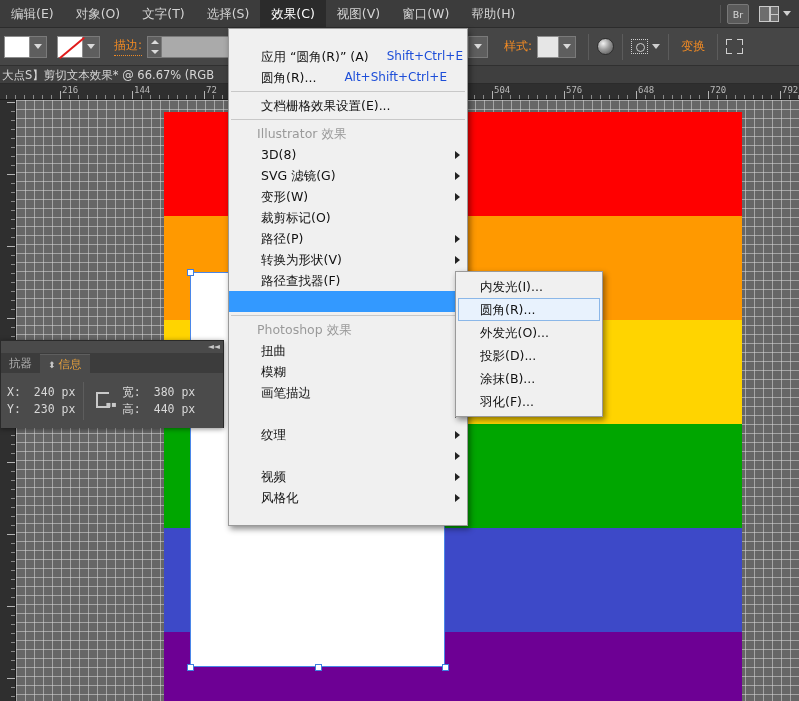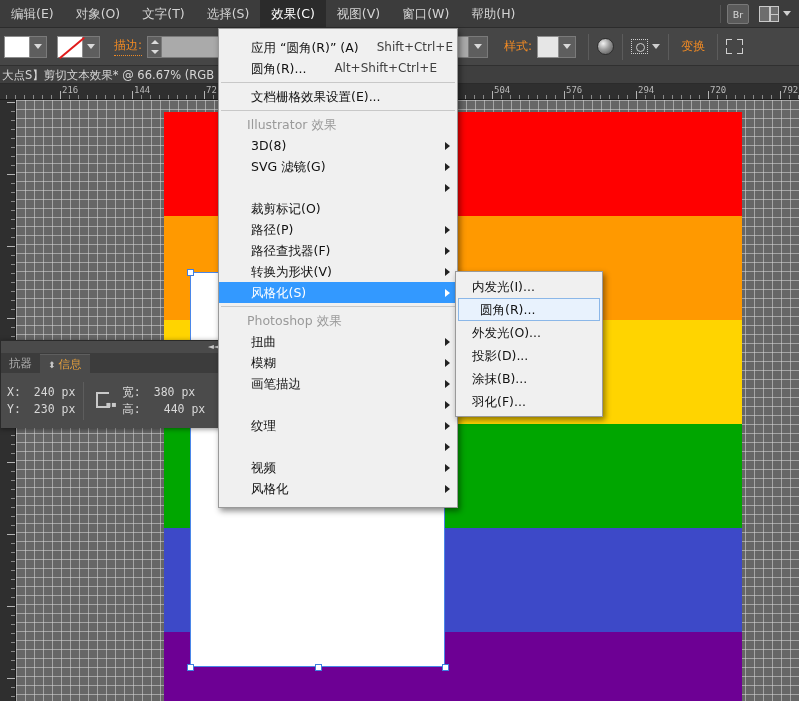--- a/index.html
+++ b/index.html
@@ -185,50 +185,50 @@
             font-family:"DejaVu Sans Mono","Liberation Mono",monospace; white-space:nowrap;}
   .ip-div { width:1px; height:38px; background:#5d5d5d; margin:0 8px; }
   .ip-anchor { width:22px; height:22px; position:relative; margin:0 6px 0 2px; }
   .ip-anchor .v { position:absolute; left:2px; top:2px; width:1.5px; height:16px; background:#c9c9c9;}
   .ip-anchor .h { position:absolute; left:2px; bottom:4px; width:14px; height:1.5px; background:#c9c9c9;}
   .ip-anchor .a { position:absolute; left:2px; top:2px; width:13px; height:2px; background:#c9c9c9;}
   .ip-anchor .dots { position:absolute; right:0; bottom:3px; color:#c9c9c9; font-size:8px;}
 
   
   .dropdown {
-    position:absolute; left:218px; top:28px; width:240px;
+    position:absolute; left:228px; top:28px; width:240px;
     background:#f0f0f0; border:1px solid #9a9a9a;
     box-shadow:2px 3px 6px rgba(0,0,0,.45);
-    padding:8px 0; z-index:50;
+    padding:17px 0; z-index:50;
   }
   .mrow {
     position:relative; height:21px; line-height:21px; font-size:12.5px;
     color:#111111; padding-left:32px; padding-right:20px; white-space:nowrap;
     display:flex; align-items:center;
   }
   .mrow.hdr { color:#9a9a9a; padding-left:28px; }
   .mrow.sel { background:#3399ff; color:#ffffff; }
   .mrow .label { flex:1; }
-  .mrow .accel { color:#404040; font-size:12px; margin-left:18px; }
+  .mrow .accel { color:#1d4ed8; font-size:12px; margin-left:18px; }
   .mrow .arrow {
     position:absolute; right:7px; top:50%; margin-top:-4px;
     width:0;height:0;border-top:4px solid transparent;border-bottom:4px solid transparent;
     border-left:5px solid #222222;
   }
   .mrow.sel .arrow { border-left-color:#ffffff; }
   .msep { height:1px; background:#c8c8c8; margin:3px 2px; }
 
   
   .submenu {
     position:absolute; left:455px; top:271px; width:148px;
     background:#f0f0f0; border:1px solid #9a9a9a;
     box-shadow:2px 3px 6px rgba(0,0,0,.45);
     padding:3px 0; z-index:60;
   }
-  .submenu .mrow { padding-left:16px; height:23px; line-height:23px; }
+  .submenu .mrow { padding-left:24px; height:23px; line-height:23px; }
   .submenu .mrow.hl {
     background:#e8f2fd; border:1px solid #8bb7e8; height:23px; line-height:21px;
     margin:0 2px; padding-left:21px;
   }
 </style>
 </head>
 <body>
 
 <div id="app">
 
@@ -407,21 +407,21 @@
       <div class="rh-tick min" style="left: 15px;"></div>
       <div class="rh-tick min" style="left: 6px;"></div>
       <div class="rh-lbl" style="left: 62px;">216</div>
       <div class="rh-lbl" style="left: 134px;">144</div>
       <div class="rh-lbl" style="left: 206px;">72</div>
       <div class="rh-lbl" style="left: 278px;">0</div>
       <div class="rh-lbl" style="left: 350px;">72</div>
       <div class="rh-lbl" style="left: 422px;">432</div>
       <div class="rh-lbl" style="left: 494px;">504</div>
       <div class="rh-lbl" style="left: 566px;">576</div>
-      <div class="rh-lbl" style="left: 638px;">294</div>
+      <div class="rh-lbl" style="left: 638px;">648</div>
       <div class="rh-lbl" style="left: 710px;">720</div>
       <div class="rh-lbl" style="left: 782px;">792</div>
     </div>
 
   <div class="ruler-v" id="ruler-v">
       <div class="rv-tick maj" style="top: 2px;"></div>
       <div class="rv-tick min" style="top: 11px;"></div>
       <div class="rv-tick min" style="top: 20px;"></div>
       <div class="rv-tick min" style="top: 29px;"></div>
       <div class="rv-tick min" style="top: 38px;"></div>
@@ -537,21 +537,21 @@
         <div class="h"></div>
         <div class="dots">▪▪</div>
       </div>
       <div class="ip-col">
         <div class="ip-row">
           <span>宽:</span>
           <span style="margin-left:6px;">380 px</span>
         </div>
         <div class="ip-row">
           <span>高:</span>
-          <span style="margin-left:16px;">440 px</span>
+          <span style="margin-left:6px;">440 px</span>
         </div>
       </div>
     </div>
   </div>
 
   <div class="dropdown" id="effects-menu">
       <div class="mrow">
         <span class="label">应用 “圆角(R)” (A)</span>
         <span class="accel">Shift+Ctrl+E</span>
       </div>
@@ -569,39 +569,39 @@
       </div>
       <div class="mrow">
         <span class="label">3D(8)</span>
         <span class="arrow"></span>
       </div>
       <div class="mrow">
         <span class="label">SVG 滤镜(G)</span>
         <span class="arrow"></span>
       </div>
       <div class="mrow">
+        <span class="label">变形(W)</span>
         <span class="arrow"></span>
       </div>
       <div class="mrow">
         <span class="label">裁剪标记(O)</span>
       </div>
       <div class="mrow">
         <span class="label">路径(P)</span>
         <span class="arrow"></span>
       </div>
       <div class="mrow">
+        <span class="label">转换为形状(V)</span>
+        <span class="arrow"></span>
+      </div>
+      <div class="mrow">
         <span class="label">路径查找器(F)</span>
         <span class="arrow"></span>
       </div>
-      <div class="mrow">
-        <span class="label">转换为形状(V)</span>
-        <span class="arrow"></span>
-      </div>
       <div class="mrow sel">
-        <span class="label">风格化(S)</span>
         <span class="arrow"></span>
       </div>
       <div class="msep"></div>
       <div class="mrow hdr">
         <span class="label">Photoshop 效果</span>
       </div>
       <div class="mrow">
         <span class="label">扭曲</span>
         <span class="arrow"></span>
       </div>

